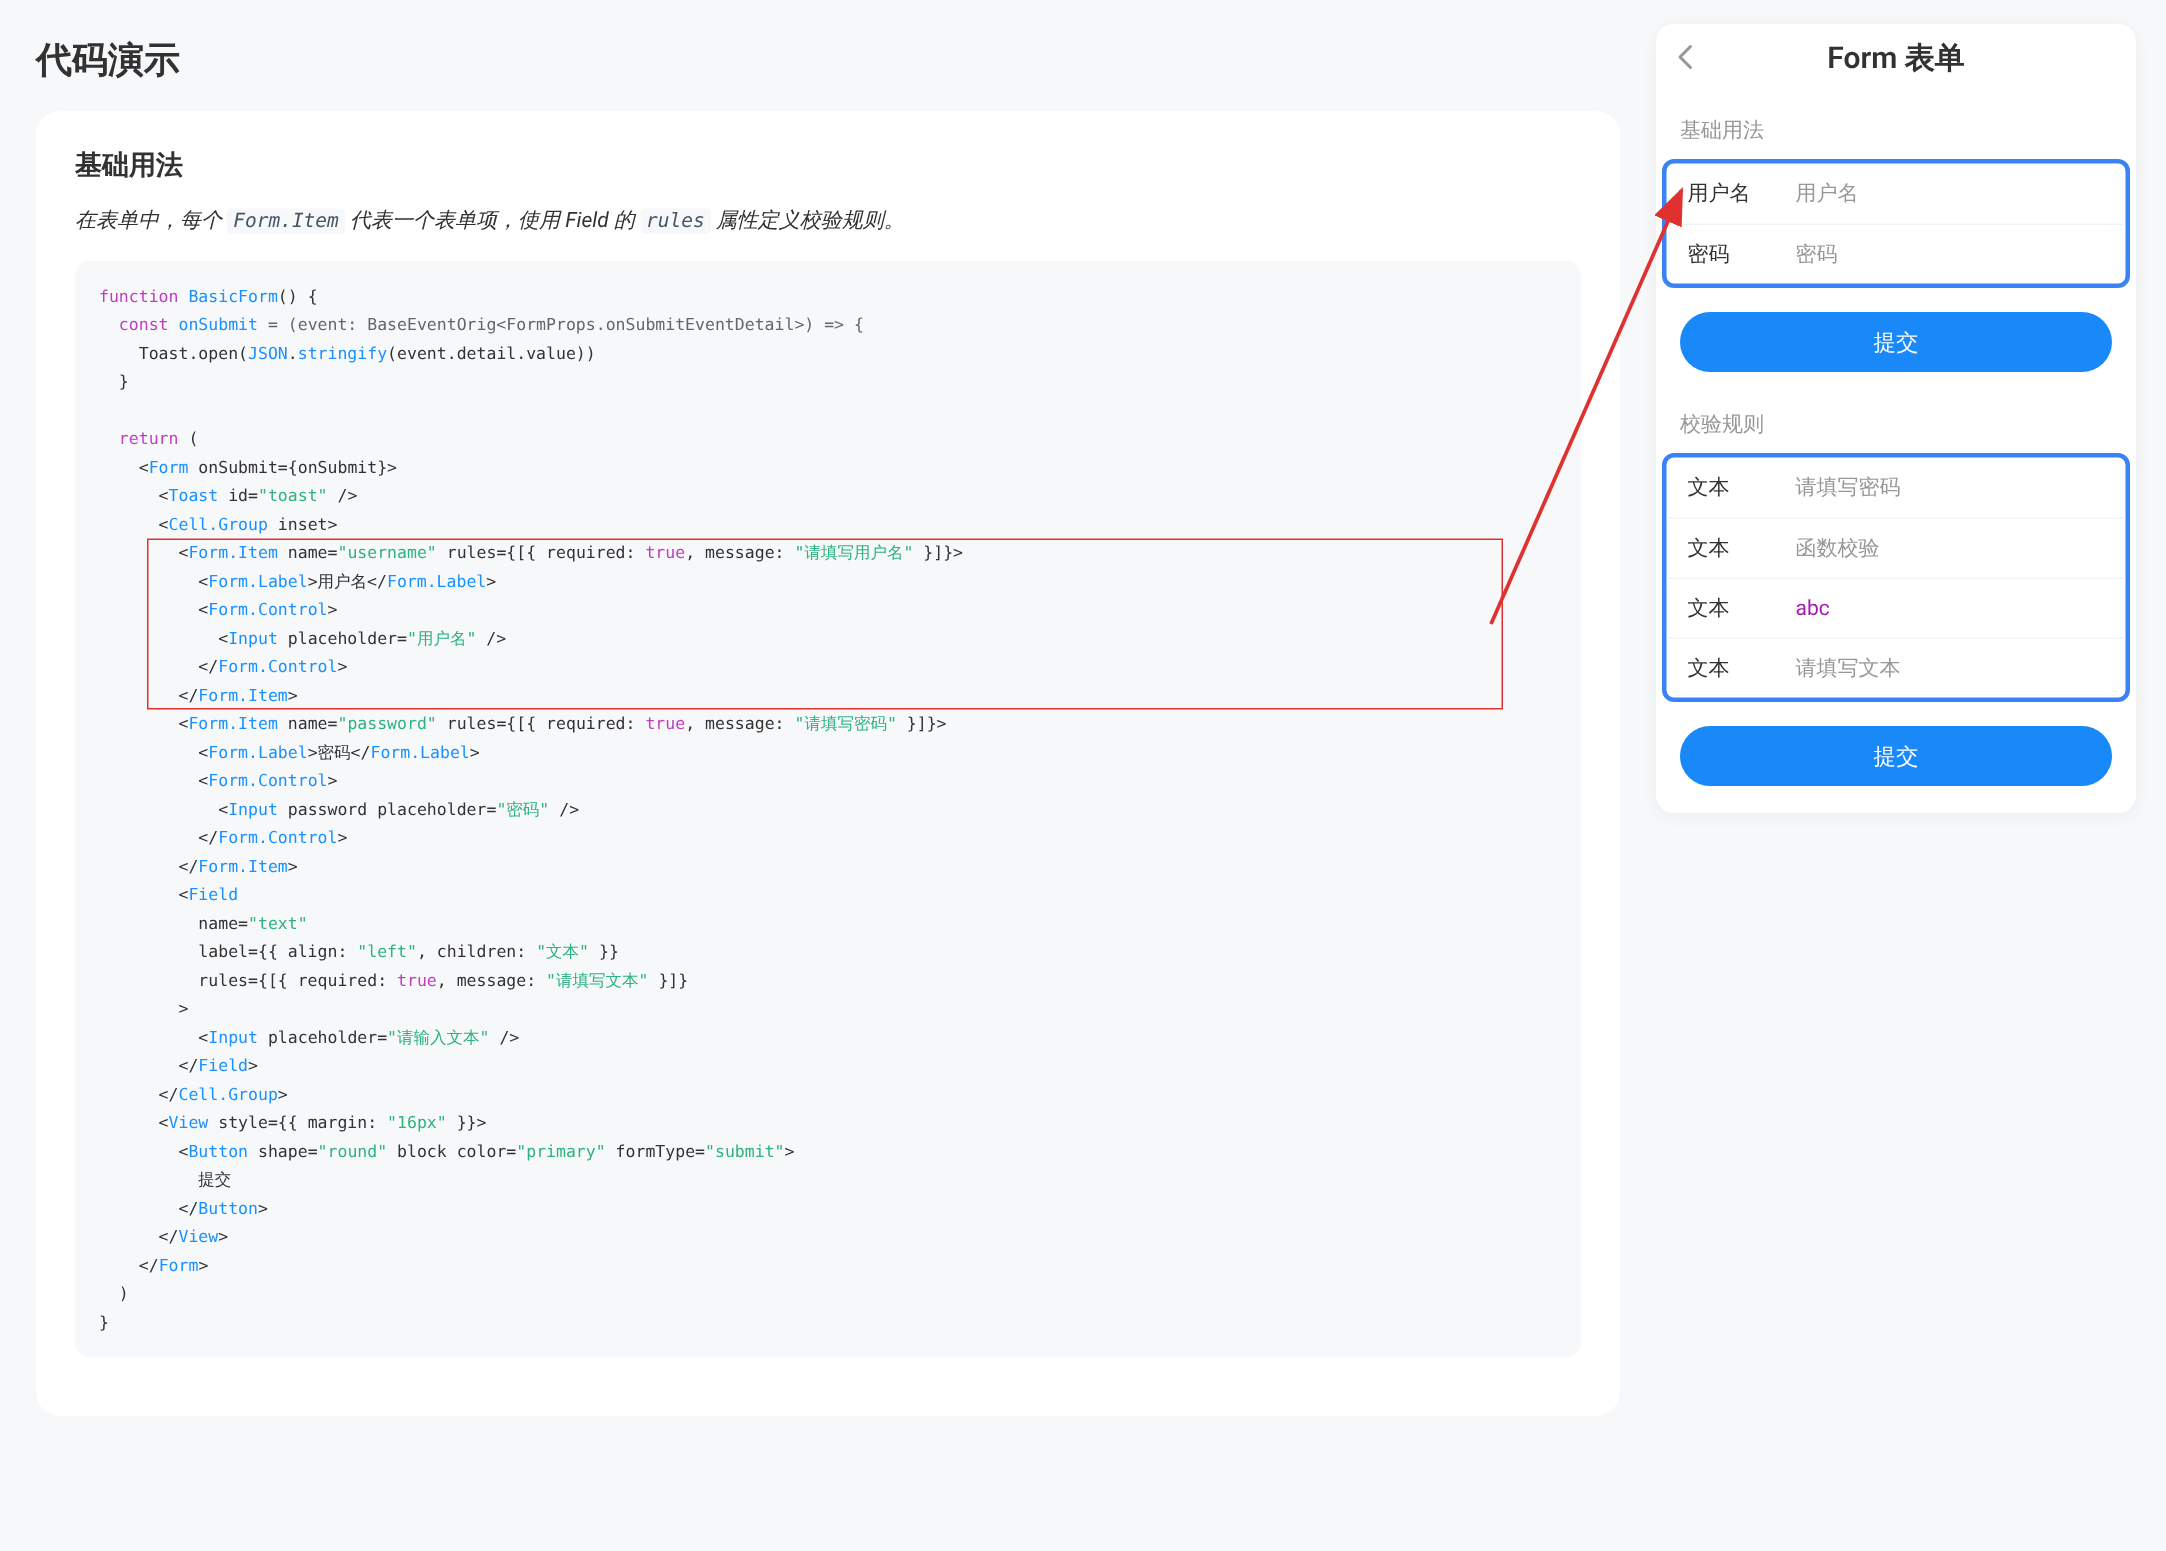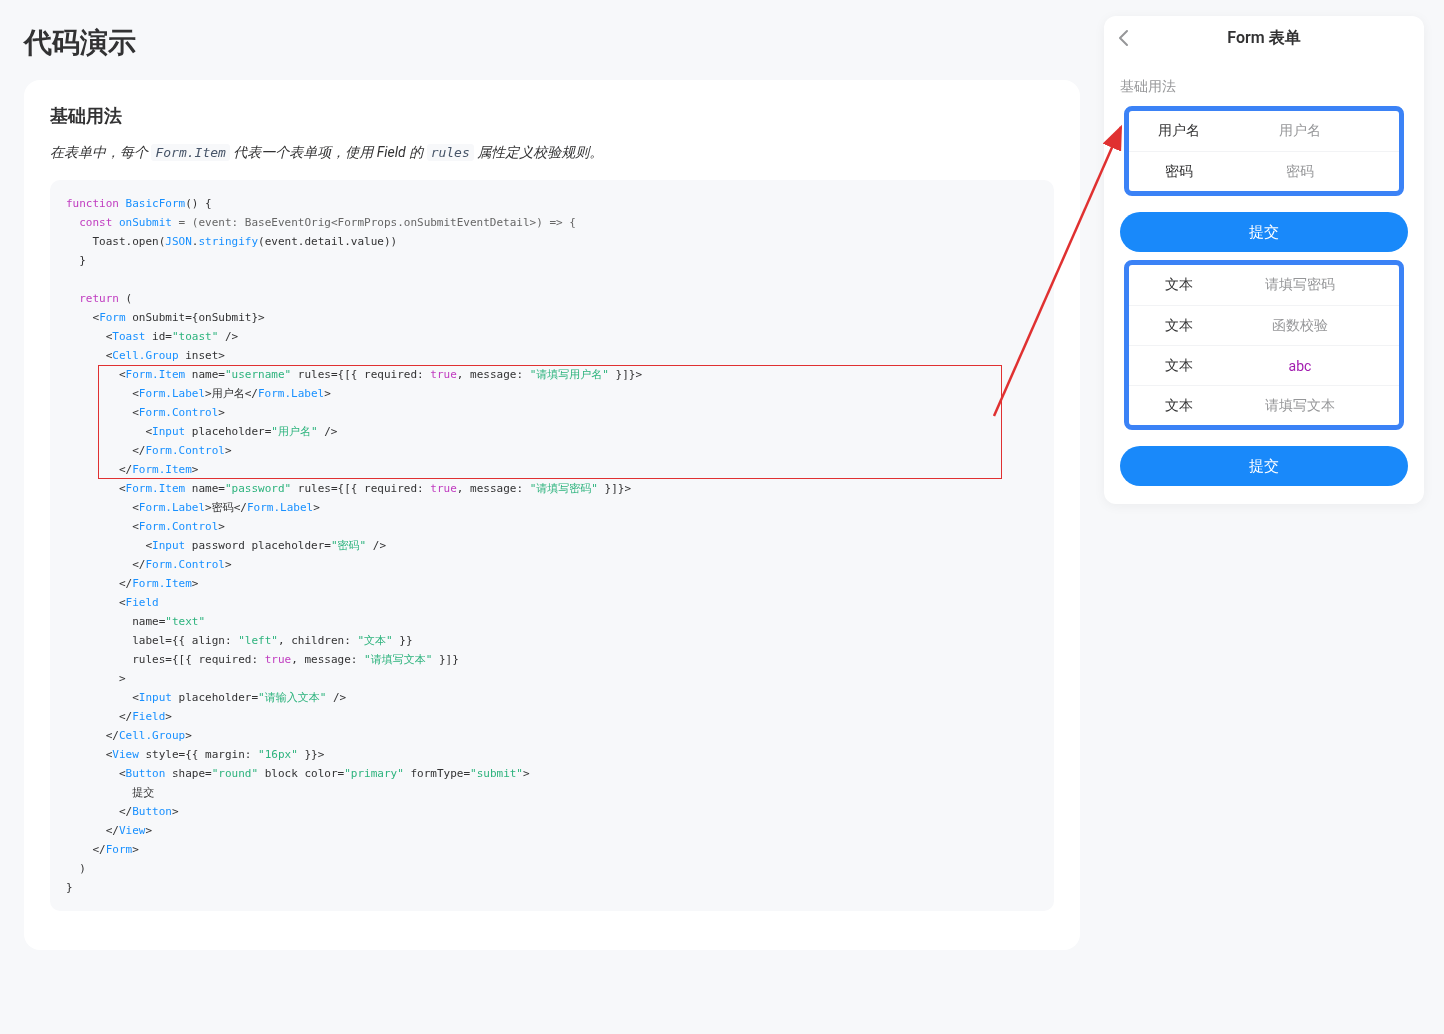--- a/index.html
+++ b/index.html
@@ -1,39 +1,39 @@
 <!DOCTYPE html>
 <html><head>
 <meta charset="utf-8">
 <style>
   html,body{margin:0;padding:0;font-family:-apple-system,BlinkMacSystemFont,"Segoe UI",Roboto,"Helvetica Neue",Arial,"PingFang SC","Microsoft YaHei",sans-serif;background:#f7f8fa;color:#323233;}
   *{box-sizing:border-box;}
   .page{display:flex;gap:24px;padding:16px 20px 20px 24px;}
   .left{flex:1;min-width:0;}
-  .title{font-size:28px;font-weight:600;color:#323233;margin:8px 0 18px 0;}
+  .title{font-size:24px;font-weight:600;color:#323233;margin:8px 0 18px 0;}
   .card{background:#fff;border-radius:16px;padding:24px 26px 28px 26px;}
   .h3{font-size:18px;font-weight:600;color:#323233;margin:0 0 16px 0;}
   .desc{font-size:14px;color:#323233;margin:0 0 18px 0;font-style:italic;}
   .desc .mono{font-family:Menlo,Consolas,monospace;font-size:13px;background:#f7f8fa;padding:1px 4px;border-radius:3px;color:#475569;}
   .code{background:#f7f8fa;border-radius:10px;padding:14px 16px;font-family:Menlo,Consolas,monospace;font-size:11px;line-height:19px;color:#323233;overflow:auto;position:relative;}
   .tk-kw{color:#c03cc0;}
   .tk-name{color:#1890ff;}
   .tk-str{color:#2db37d;}
   .tk-bool{color:#c03cc0;}
   .tk-tag{color:#1890ff;}
   .tk-def{color:#666;}
   .hl-box{position:absolute;border:1px solid #e03131;pointer-events:none;}
   .arrow{position:absolute;pointer-events:none;}
   .phone-col{width:320px;flex-shrink:0;}
   .phone{width:320px;background:#fff;border-radius:12px;box-shadow:0 2px 12px rgba(0,0,0,0.05);overflow:hidden;padding-bottom:10px;}
   .phone-header{display:flex;align-items:center;justify-content:center;height:44px;position:relative;border-bottom:0;}
   .phone-header .back{position:absolute;left:8px;top:10px;width:24px;height:24px;color:#888;}
-  .phone-title{font-size:16px;font-weight:600;color:#323233;}
+  .phone-title{font-size:20px;font-weight:600;color:#323233;}
   .phone-section-title{font-size:14px;color:#969799;padding:18px 16px 10px 16px;}
-  .cell-group{margin:0 20px;background:#fff;border-radius:8px;overflow:hidden;border:5px solid #3b82f6;text-align:center;}
+  .cell-group{margin:0 4px;background:#fff;border-radius:8px;overflow:hidden;border:3px solid #3b82f6;}
   .cell{display:flex;align-items:center;height:40px;padding:0 14px;border-top:1px solid #f2f3f5;font-size:14px;}
   .cell:first-child{border-top:none;}
   .cell .lbl{width:72px;color:#323233;}
   .cell .val{flex:1;color:#969799;}
   .cell .val.filled{color:#a21caf;}
   .btn{margin:16px 16px 8px 16px;height:40px;border-radius:999px;background:#1989fa;color:#fff;display:flex;align-items:center;justify-content:center;font-size:15px;}
   svg{display:block;}
 </style>
 </head>
 <body>
@@ -111,20 +111,21 @@
           <span class="lbl">用户名</span>
           <span class="val">用户名</span>
         </div>
         <div class="cell">
           <span class="lbl">密码</span>
           <span class="val">密码</span>
         </div>
       </div>
       <div class="btn">提交</div>
 
+      <div class="phone-section-title">校验规则</div>
       <div class="cell-group">
         <div class="cell">
           <span class="lbl">文本</span>
           <span class="val">请填写密码</span>
         </div>
         <div class="cell">
           <span class="lbl">文本</span>
           <span class="val">函数校验</span>
         </div>
         <div class="cell">

